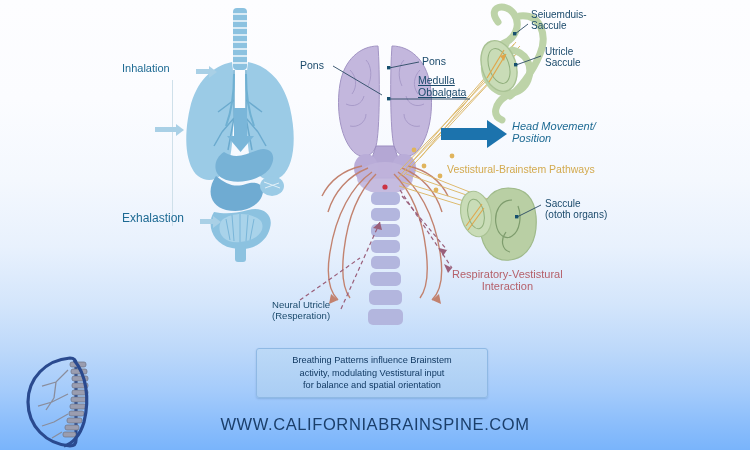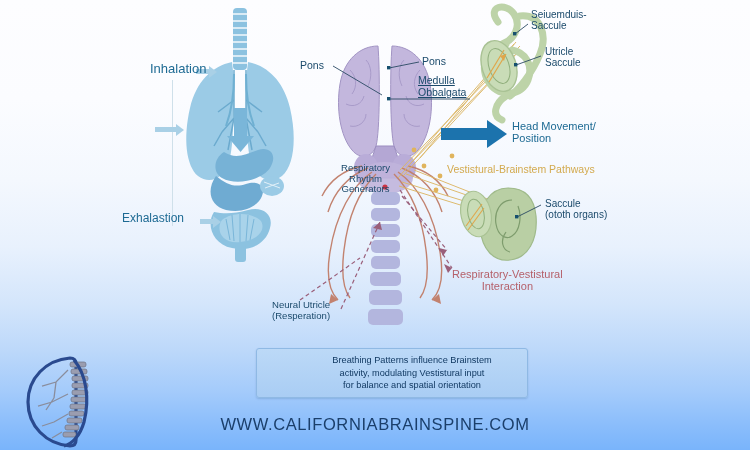--- a/index.html
+++ b/index.html
@@ -7,48 +7,47 @@
     position:relative;width:750px;height:450px;overflow:hidden;
     font-family:"Liberation Sans",sans-serif;
     background:linear-gradient(180deg,
       #fdfdff 0%, #fbfcff 22%, #f4f8fe 40%, #e8f1fd 55%,
       #d3e5fb 68%, #bcd8fa 78%, #a4cbfb 87%, #8cbefb 94%, #79b4fb 100%);
   }
   
   .lbl{position:absolute;color:#1b4a6b;white-space:pre;line-height:1.12;}
   .lbl.c{text-align:center;}
   
-  #inhalation{left:122px;top:62px;font-size:13px;color:#1d6a93;margin-left:28px;}
+  #inhalation{left:122px;top:62px;font-size:11px;color:#1d6a93;}
   #exhalation{left:122px;top:212px;font-size:12px;color:#1d6a93;}
   .arw{position:absolute;background:#a9d0e6;height:5px;}
   .arw:after{content:"";position:absolute;right:-7px;top:-3.5px;
     border-left:8px solid #a9d0e6;border-top:6px solid transparent;border-bottom:6px solid transparent;}
   #vline{position:absolute;left:172px;top:80px;width:1px;height:146px;background:#cfe0ea;}
   
   #summary-box{
     position:absolute;left:256px;top:348px;width:230px;height:48px;
     background:linear-gradient(180deg,#bcd9f7,#a9cdf4);
     border:1px solid #8fb9e4;border-radius:3px;
     display:flex;align-items:center;justify-content:center;
     text-align:center;color:#123a63;font-size:9.2px;line-height:1.38;
     box-shadow:0 1px 2px rgba(20,60,110,.18);
-    padding-left:40px;
   }
   #site-url{
     position:absolute;left:0;top:415px;width:750px;text-align:center;
     font-size:16.5px;letter-spacing:.6px;color:#1b3f6b;
     font-family:"Liberation Sans",sans-serif;
   }
   
   #lbl-pons-left{left:300px;top:60px;font-size:10.5px;}
   #lbl-pons-right{left:422px;top:56px;font-size:10.5px;}
   #lbl-medulla{left:418px;top:75px;font-size:10.5px;text-decoration:underline;}
   #lbl-semicircular{left:531px;top:9px;font-size:10px;}
   #lbl-utricle{left:545px;top:46px;font-size:10px;}
-  #lbl-head-move{left:512px;top:120px;font-size:11px;color:#1d6a93;}
+  #lbl-head-move{left:512px;top:120px;font-size:11px;color:#1d6a93;font-style:italic;}
   #lbl-pathways{left:447px;top:164px;font-size:10.5px;color:#d3aa4e;}
   #lbl-saccule{left:545px;top:198px;font-size:10px;}
   #lbl-rrg{left:341px;top:163px;font-size:9.6px;}
   #lbl-resp-vest{left:452px;top:268px;font-size:11px;color:#b5606a;}
   #lbl-neural{left:272px;top:300px;font-size:9.6px;}
   
   #head-arrow-shaft{position:absolute;left:441px;top:128px;width:48px;height:12px;background:#1c73ad;}
   #head-arrow-head{position:absolute;left:487px;top:120px;width:0;height:0;
     border-left:20px solid #1c73ad;border-top:14px solid transparent;border-bottom:14px solid transparent;}
   svg{position:absolute;left:0;top:0;overflow:visible;}
@@ -252,23 +251,20 @@
 Obbalgata</div>
   <div class="lbl" id="lbl-semicircular">Seiuemduis-
 Saccule</div>
   <div class="lbl" id="lbl-utricle">Utricle
 Saccule</div>
   <div class="lbl" id="lbl-head-move">Head Movement/
 Position</div>
   <div class="lbl" id="lbl-pathways">Vestistural-Brainstem Pathways</div>
   <div class="lbl" id="lbl-saccule">Saccule
 (ototh organs)</div>
-  <div class="lbl c" id="lbl-rrg">Respiratory
-Rhythm
-Generators</div>
   <div class="lbl c" id="lbl-resp-vest">Respiratory-Vestistural
 Interaction</div>
   <div class="lbl c" id="lbl-neural">Neural Utricle
 (Resperation)</div>
 
   <div id="summary-box">
     <div>
       <div>Breathing Patterns influence Brainstem</div>
       <div>activity, modulating Vestistural input</div>
       <div>for balance and spatial orientation</div>

